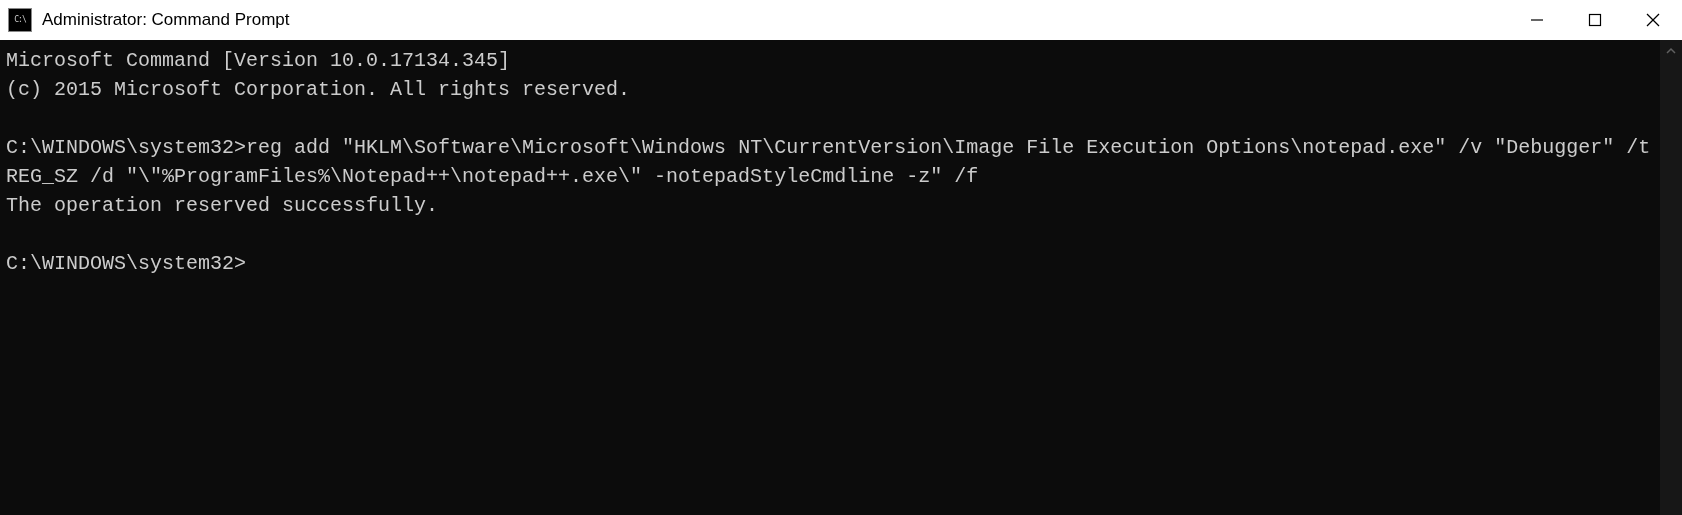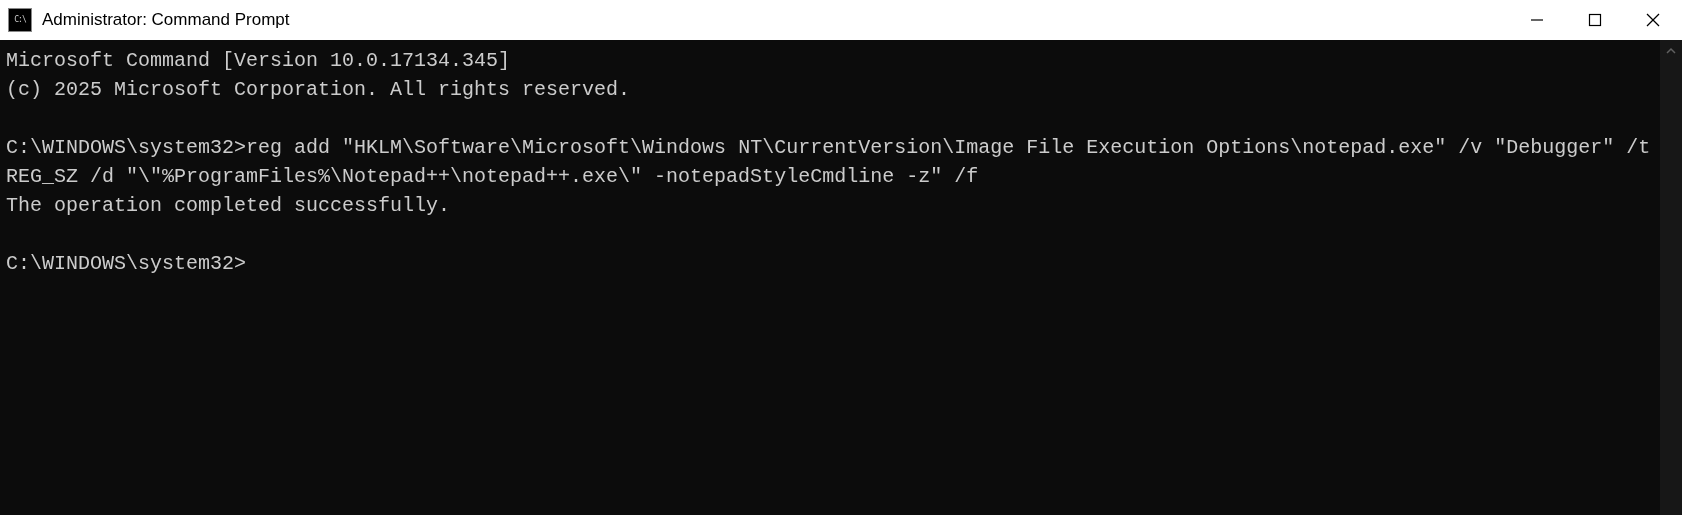--- a/index.html
+++ b/index.html
@@ -118,24 +118,24 @@
       <svg width="14" height="14" viewBox="0 0 14 14">
         <line x1="1" y1="1" x2="13" y2="13" stroke="#000" stroke-width="1.2"></line>
         <line x1="13" y1="1" x2="1" y2="13" stroke="#000" stroke-width="1.2"></line>
       </svg>
     </div>
   </div>
 </div>
 
 <div class="console-wrap">
   <div class="console"><span>Microsoft Command [Version 10.0.17134.345]</span>
-<span>(c) 2025 Microsoft Corporation. All rights reserved.</span>
+<span>(c) 2015 Microsoft Corporation. All rights reserved.</span>
 <span></span>
 <span>C:\WINDOWS\system32&gt;</span><span>reg add "HKLM\Software\Microsoft\Windows NT\CurrentVersion\Image File Execution Options\notepad.exe" /v "Debugger" /t REG_SZ /d "\"%ProgramFiles%\Notepad++\notepad++.exe\" -notepadStyleCmdline -z" /f</span>
-<span>The operation completed successfully.</span>
+<span>The operation reserved successfully.</span>
 <span></span>
 <span>C:\WINDOWS\system32&gt;</span></div>
   <div class="scrollbar">
     <div class="scroll-arrow up">
       <svg width="10" height="10" viewBox="0 0 10 10">
         <path d="M1 7 L5 3 L9 7" fill="none" stroke="#606060" stroke-width="1.5"></path>
       </svg>
     </div>
   </div>
 </div>

